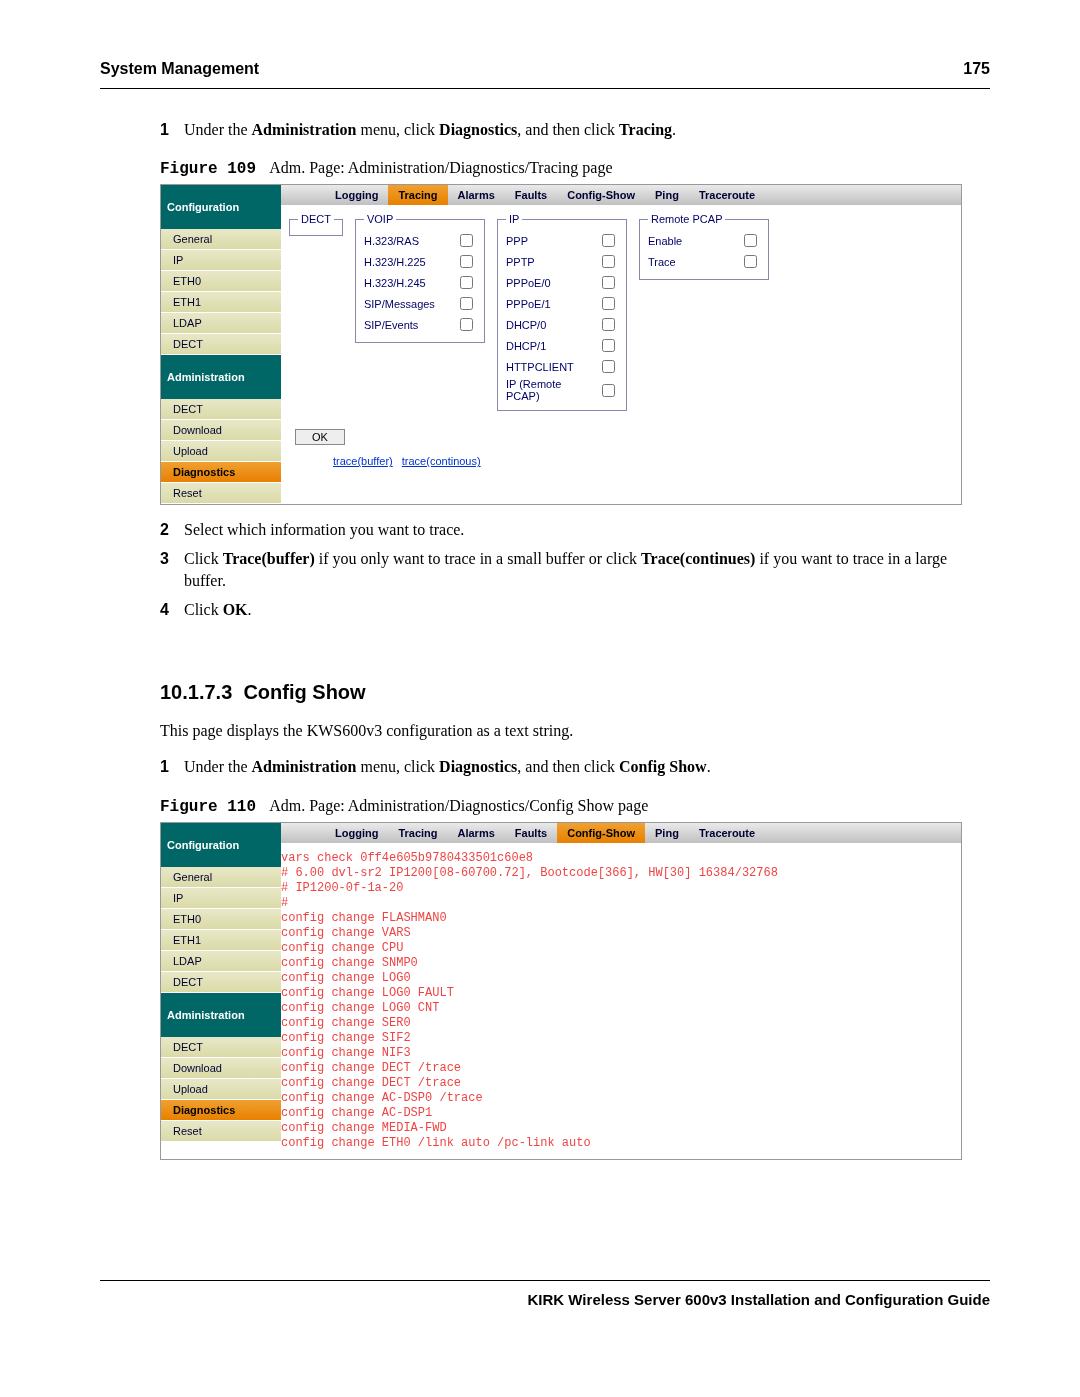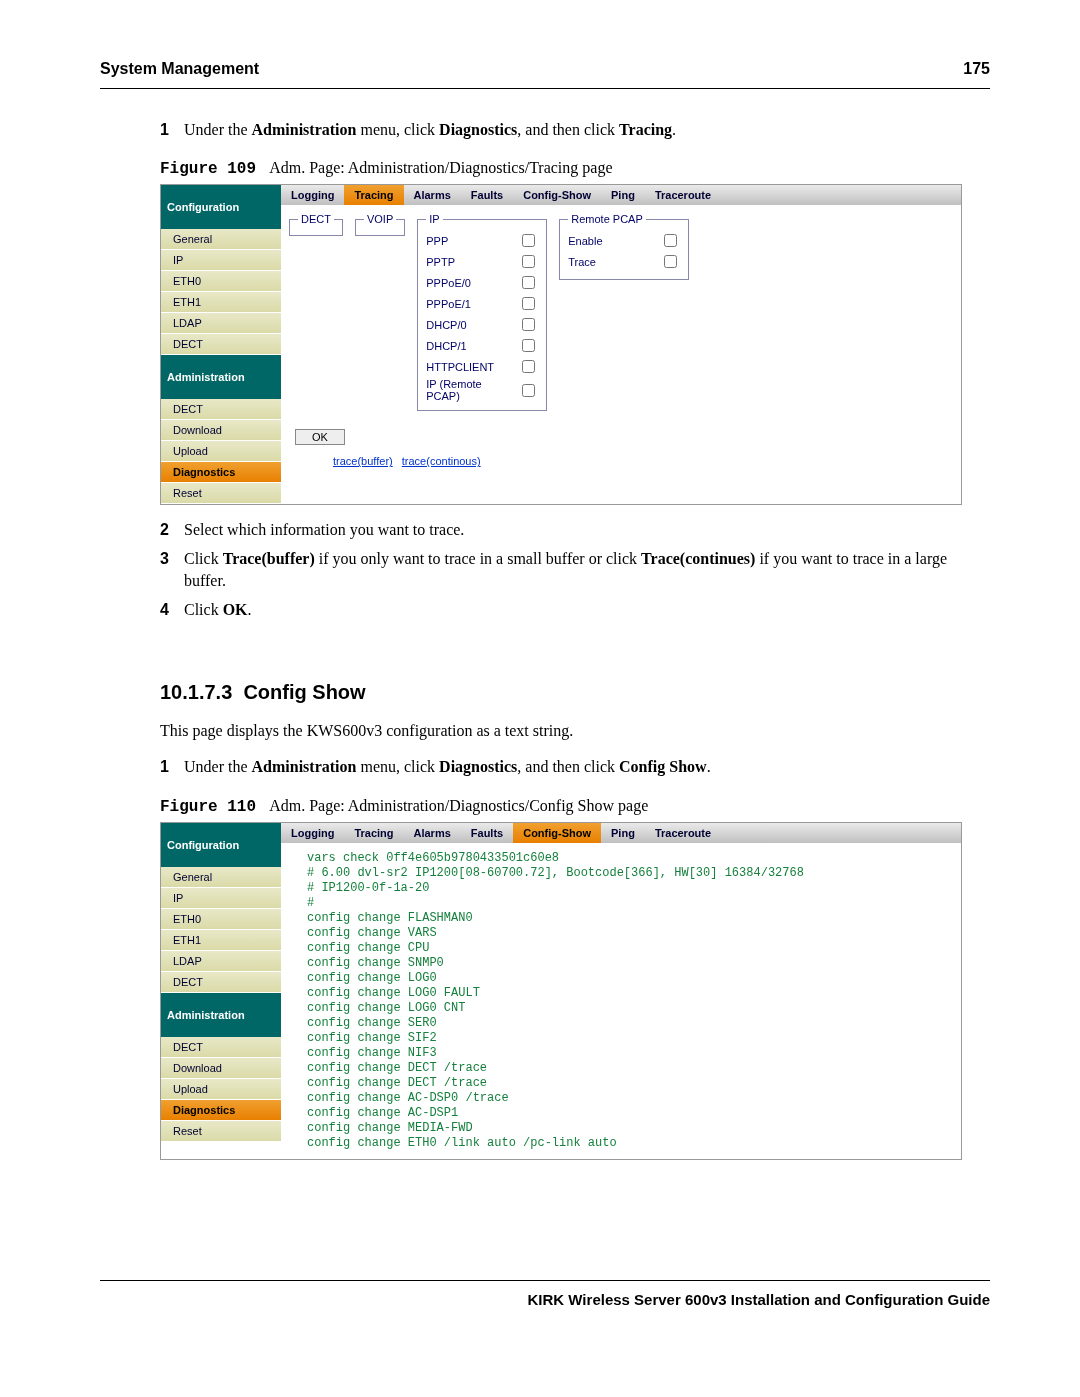--- a/index.html
+++ b/index.html
@@ -91,42 +91,43 @@
   .sb-item.active {
     background: linear-gradient(#f0a030, #e88000);
     color: #000;
     font-weight: bold;
   }
   .main { flex: 1; }
   .tabs {
     background: linear-gradient(#eaeaea, #c0c0c0);
     display: flex;
     align-items: flex-end;
+    padding-left: 44px;
   }
   .tab {
     padding: 4px 10px;
     font-weight: bold;
     color: #003;
   }
   .tab.active {
     background: linear-gradient(#f0a030, #e88000);
     color: #000;
   }
   .panel {
     padding: 8px;
     display: flex;
     gap: 12px;
     align-items: flex-start;
     flex-wrap: wrap;
   }
   .panel2 {
-    padding: 8px 26px;
+    padding: 8px 0;
     font-family: "Courier New", monospace;
     font-size: 12px;
-    color: #15803d;
+    color: #ef4444;
     white-space: pre;
     line-height: 1.25;
   }
   fieldset.grp {
     border: 1px solid #88a;
     padding: 4px 8px 6px 8px;
     margin: 0;
   }
   fieldset.grp legend { padding: 0 3px; color: #006; }
   .row { display: flex; align-items: center; gap: 6px; margin: 2px 0; }
@@ -190,20 +191,42 @@
         <div class="tab">Config-Show</div>
         <div class="tab">Ping</div>
         <div class="tab">Traceroute</div>
       </div>
     <div class="panel">
       <fieldset class="grp">
           <legend>DECT</legend>
         </fieldset>
       <fieldset class="grp">
           <legend>VOIP</legend>
+          <div id="a1-voip">
+            <div class="row">
+              <label>H.323/RAS</label>
+              <input type="checkbox" style="">
+            </div>
+            <div class="row">
+              <label>H.323/H.225</label>
+              <input type="checkbox" style="">
+            </div>
+            <div class="row">
+              <label>H.323/H.245</label>
+              <input type="checkbox" style="">
+            </div>
+            <div class="row">
+              <label>SIP/Messages</label>
+              <input type="checkbox" style="">
+            </div>
+            <div class="row">
+              <label>SIP/Events</label>
+              <input type="checkbox" style="">
+            </div>
+          </div>
         </fieldset>
       <fieldset class="grp">
           <legend>IP</legend>
           <div id="a1-ip">
             <div class="row">
               <label>PPP</label>
               <input type="checkbox" style="">
             </div>
             <div class="row">
               <label>PPTP</label>

